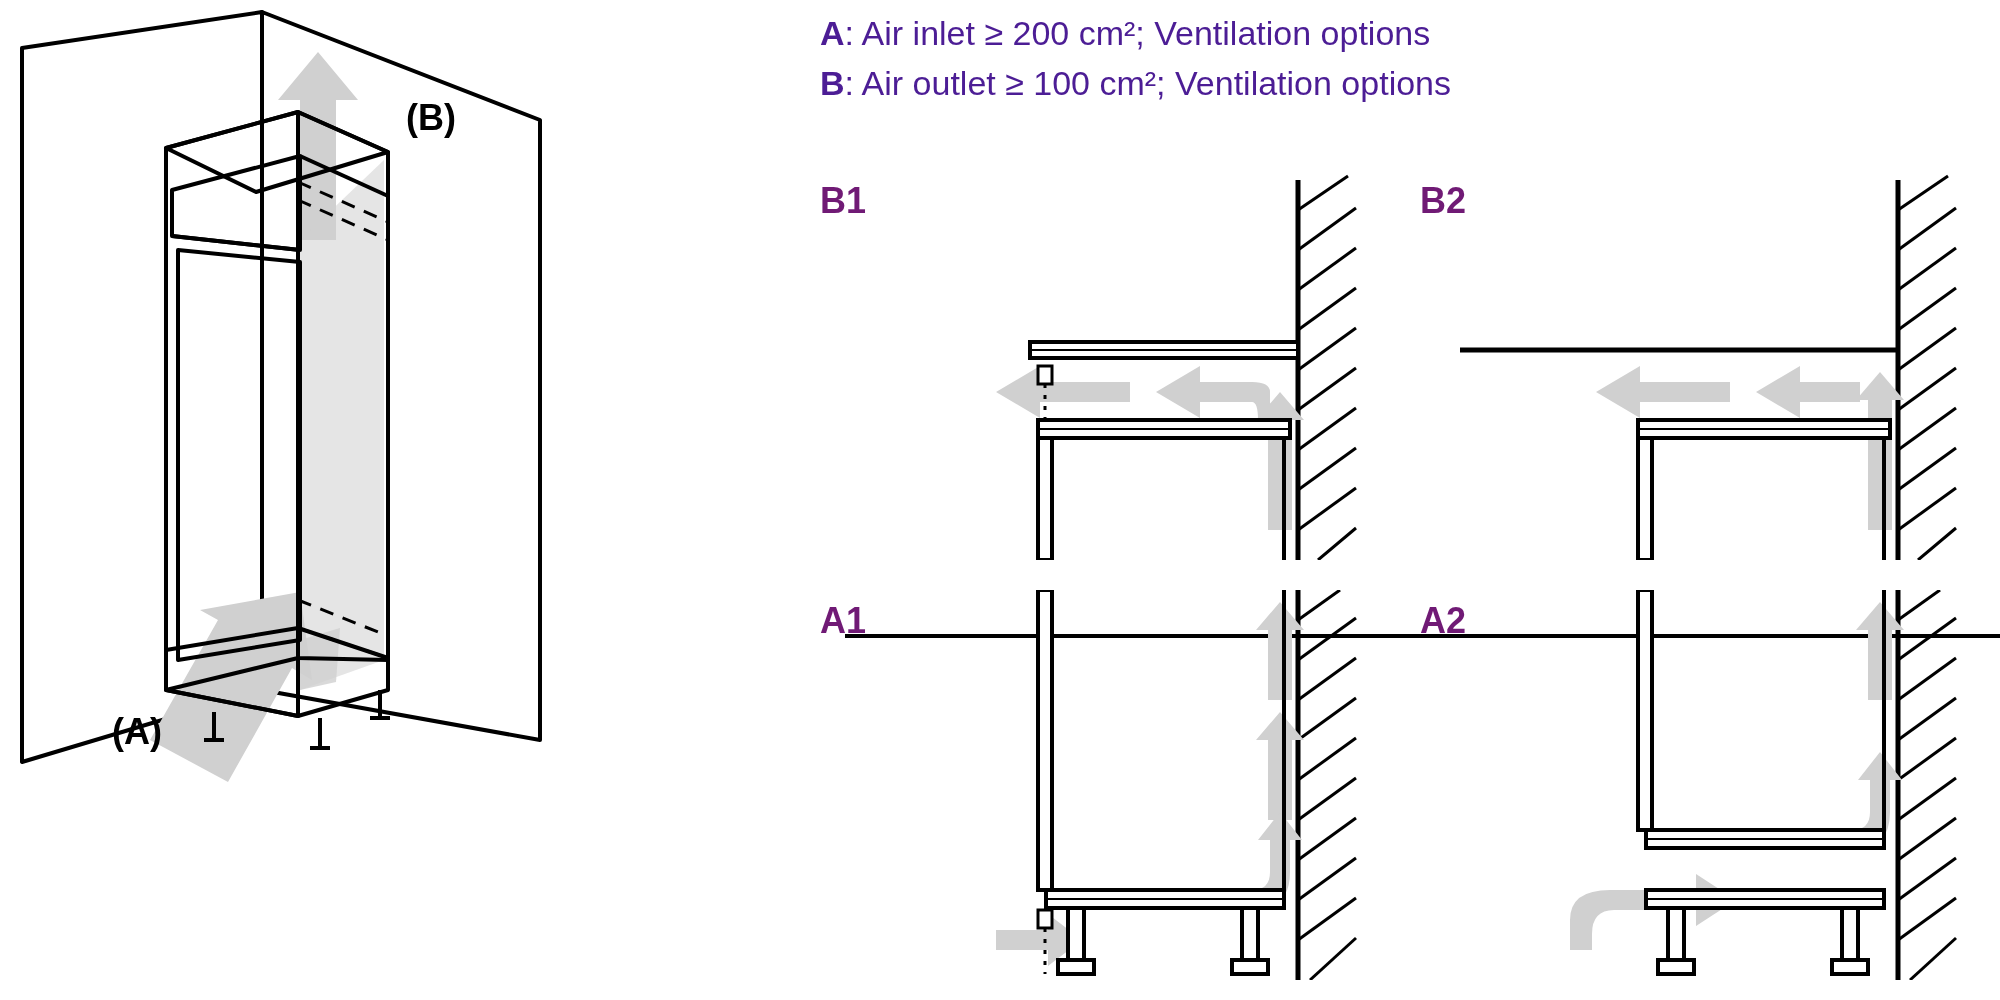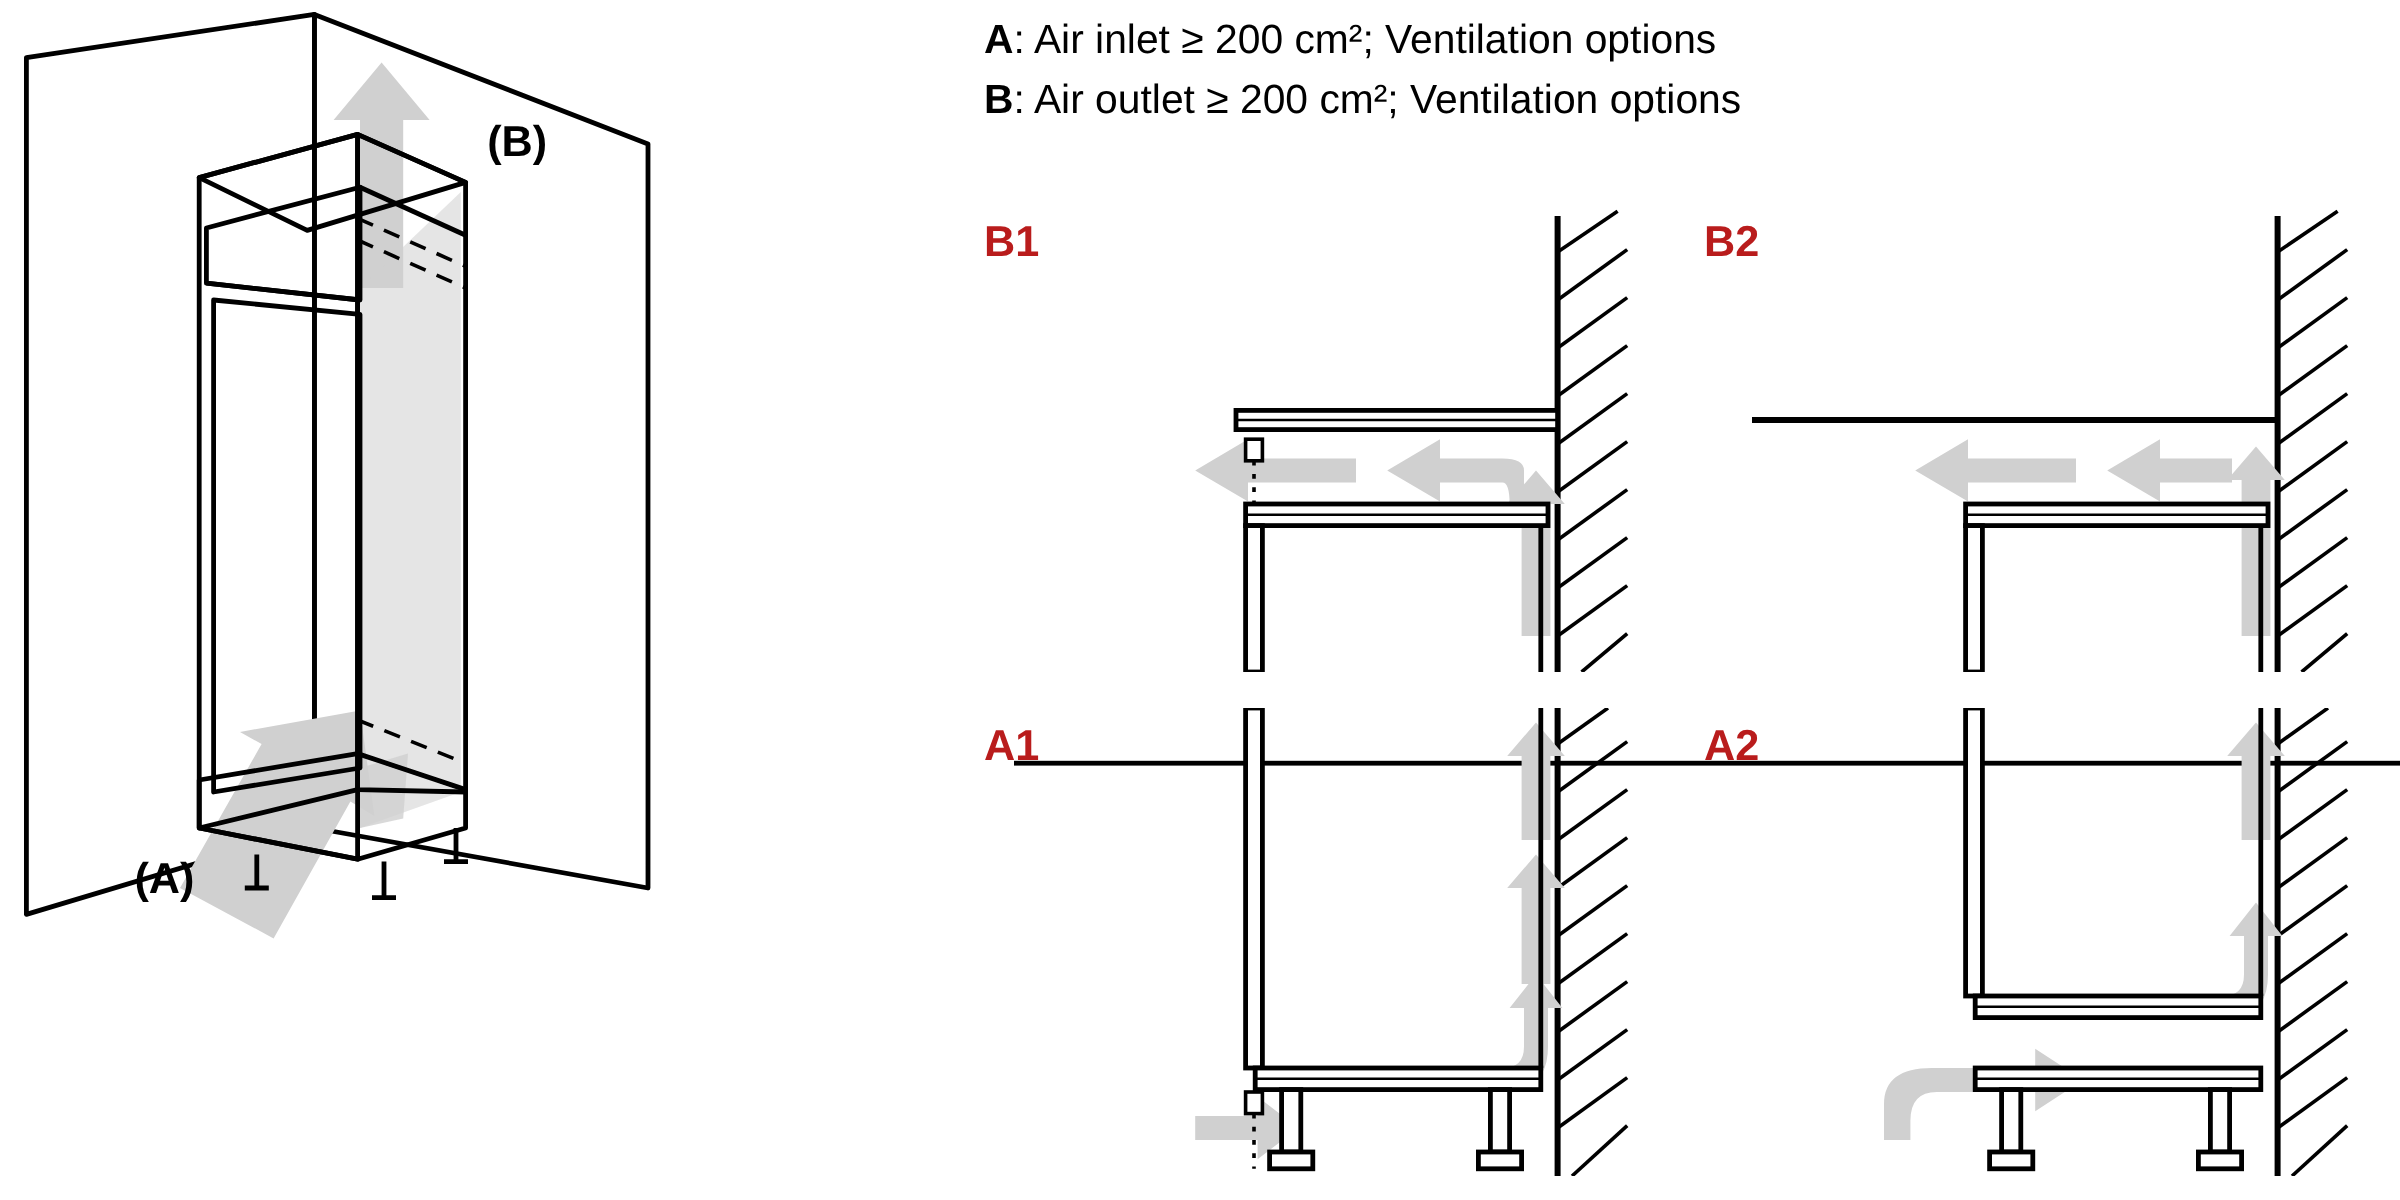--- a/index.html
+++ b/index.html
@@ -34,21 +34,21 @@
   .legend {
     position: absolute;
     left: 820px;
     top: 8px;
     width: 1100px;
   }
   .legend-line {
     font-size: 34px;
     line-height: 50px;
     white-space: nowrap;
-    color: #000000;
+    color: #4c1d95;
   }
   .legend-line .key {
     font-weight: bold;
   }
 
   
   .right-panel {
     position: absolute;
     left: 800px;
     top: 170px;
@@ -64,21 +64,21 @@
   .cell-b2 { left: 600px; top: 0; text-align: center; }
   .cell-a1 { left: 0;   top: 420px; }
   .cell-a2 { left: 600px; top: 420px; }
 
   .cell-label {
     position: absolute;
     left: 20px;
     top: 10px;
     font-size: 36px;
     font-weight: bold;
-    color: #b91c1c;
+    color: #701a75;
   }
   .cell svg { display: block; }
 
   .divider {
     position: absolute;
     left: 845px;
     top: 634px;
     width: 1155px;
     height: 4px;
     background: #000;
@@ -139,21 +139,21 @@
       <text x="406" y="130" font-family="Liberation Sans, sans-serif" font-size="36" font-weight="bold" fill="#000">(B)</text>
       <text x="112" y="744" font-family="Liberation Sans, sans-serif" font-size="36" font-weight="bold" fill="#000">(A)</text>
     </svg>
   </div>
 
   <div class="legend">
     <div class="legend-line">
       <span class="key">A</span><span>: Air inlet ≥ 200 cm²; Ventilation options</span>
     </div>
     <div class="legend-line">
-      <span class="key">B</span><span>: Air outlet ≥ 200 cm²; Ventilation options</span>
+      <span class="key">B</span><span>: Air outlet ≥ 100 cm²; Ventilation options</span>
     </div>
   </div>
 
   <div class="divider"></div>
 
   <div class="right-panel">
 
     <div class="cell cell-b1">
       <div class="cell-label">B1</div>
       <svg width="600" height="390" viewBox="0 0 600 390" xmlns="http://www.w3.org/2000/svg">

